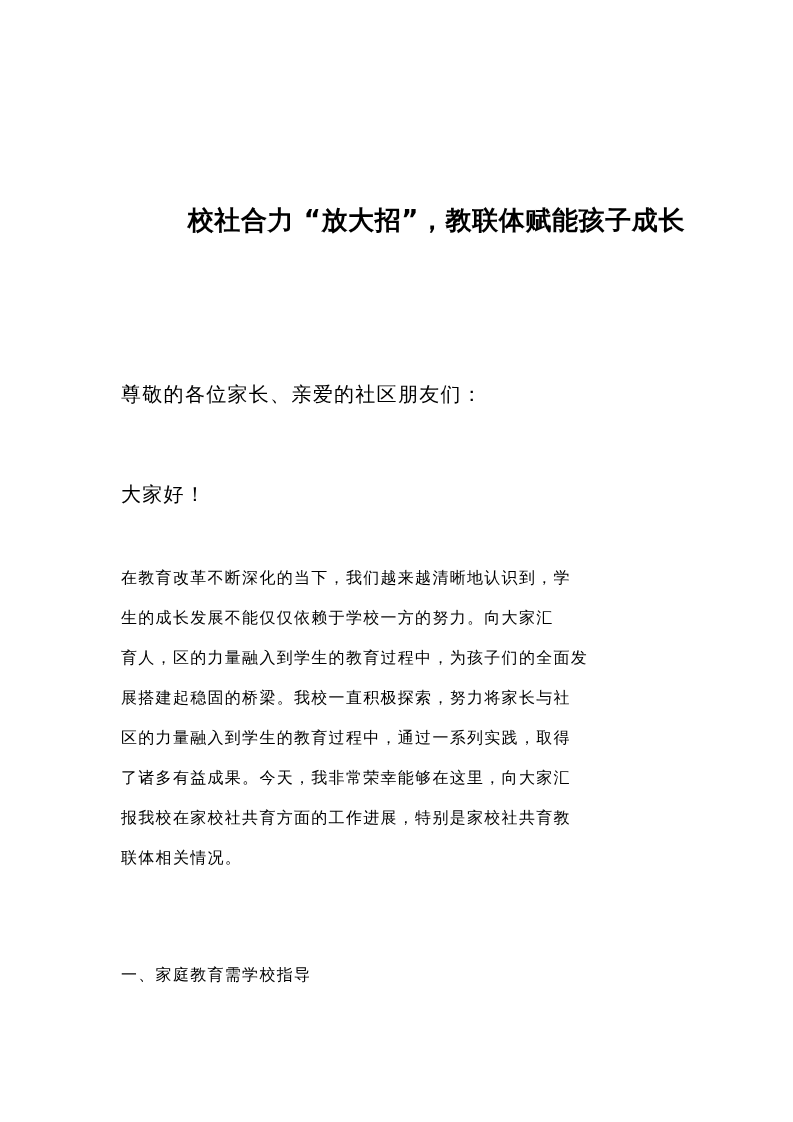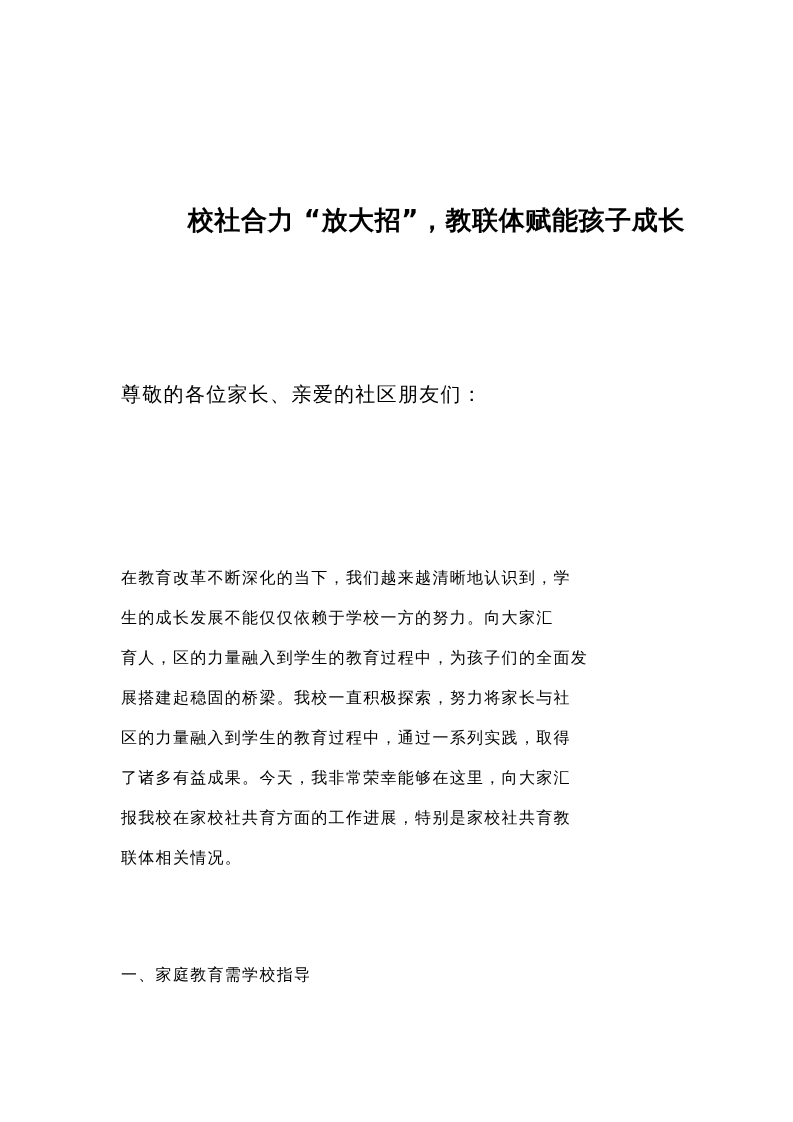--- a/index.html
+++ b/index.html
@@ -61,20 +61,21 @@
   }
 </style>
 </head>
 <body>
 
 <div class="page">
 
   <h1 class="title title-line-2">校社合力 “放大招”，教联体赋能孩子成长</h1>
 
   <p class="para greeting">尊敬的各位家长、亲爱的社区朋友们：</p>
+  <p class="para hello">大家好！</p>
 
   <div>
     <p class="body-line" style="top:558px;">在教育改革不断深化的当下，我们越来越清晰地认识到，学</p>
     <p class="body-line" style="top:598px;">生的成长发展不能仅仅依赖于学校一方的努力。向大家汇</p>
     <p class="body-line" style="top:638px;">育人，区的力量融入到学生的教育过程中，为孩子们的全面发</p>
     <p class="body-line" style="top:678px;text-align:center;">展搭建起稳固的桥梁。我校一直积极探索，努力将家长与社</p>
     <p class="body-line" style="top:718px;">区的力量融入到学生的教育过程中，通过一系列实践，取得</p>
     <p class="body-line" style="top:758px;">了诸多有益成果。今天，我非常荣幸能够在这里，向大家汇</p>
     <p class="body-line" style="top:798px;">报我校在家校社共育方面的工作进展，特别是家校社共育教</p>
     <p class="body-line" style="top:838px;">联体相关情况。</p>

